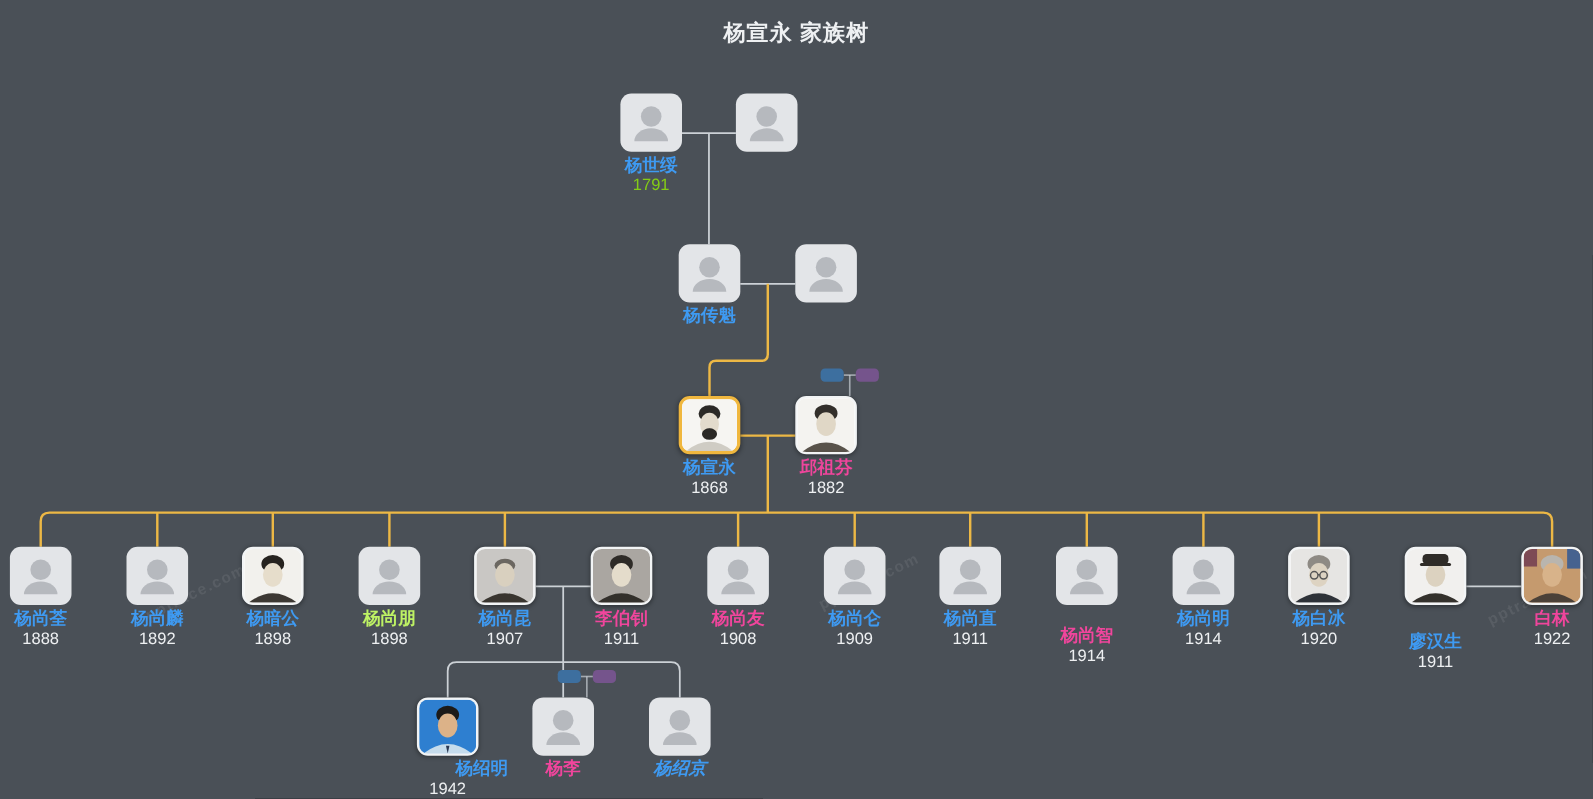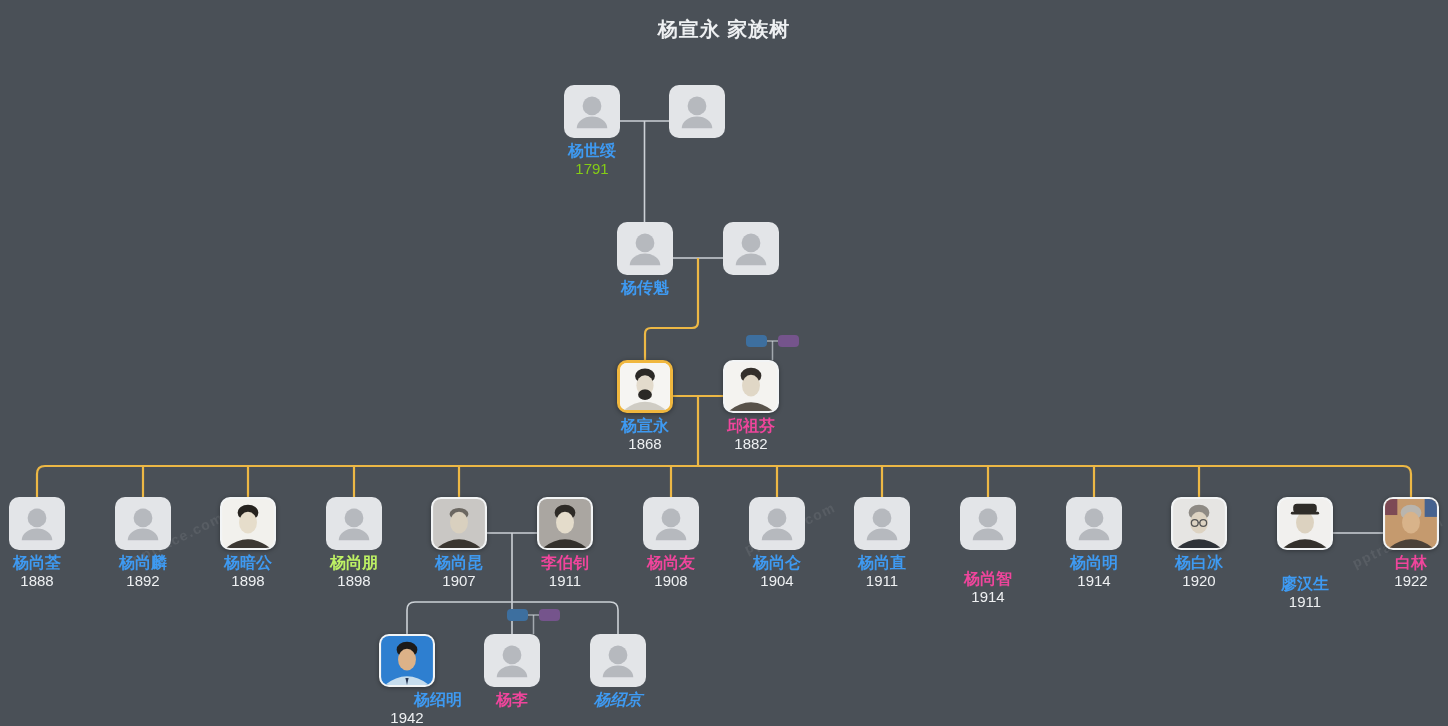--- a/index.html
+++ b/index.html
@@ -199,21 +199,21 @@
       <span class="pyear" style="color: rgb(238, 240, 242);">1908</span>
     </div>
     <div class="node" style="left: 749px; top: 497px;">
       <svg viewBox="0 0 55 52">
         <circle cx="27.5" cy="20.5" r="9.2" fill="#b6b9be"></circle>
         <path d="M12.5,42.5 A15,11.5 0 0 1 42.5,42.5 Z" fill="#b6b9be"></path>
       </svg>
     </div>
     <div class="plabel" style="left: 722px; top: 554px;">
       <span class="pname" style="color: rgb(62, 154, 242);">杨尚仑</span>
-      <span class="pyear" style="color: rgb(238, 240, 242);">1904</span>
+      <span class="pyear" style="color: rgb(238, 240, 242);">1909</span>
     </div>
     <div class="node" style="left: 854px; top: 497px;">
       <svg viewBox="0 0 55 52">
         <circle cx="27.5" cy="20.5" r="9.2" fill="#b6b9be"></circle>
         <path d="M12.5,42.5 A15,11.5 0 0 1 42.5,42.5 Z" fill="#b6b9be"></path>
       </svg>
     </div>
     <div class="plabel" style="left: 827px; top: 554px;">
       <span class="pname" style="color: rgb(62, 154, 242);">杨尚直</span>
       <span class="pyear" style="color: rgb(238, 240, 242);">1911</span>

